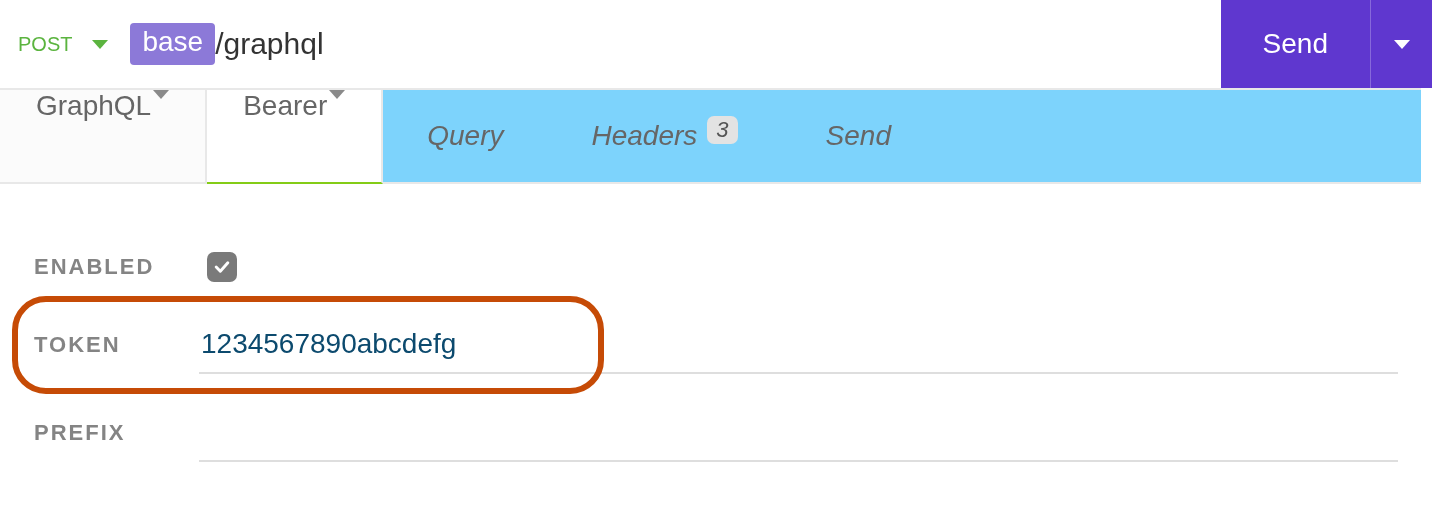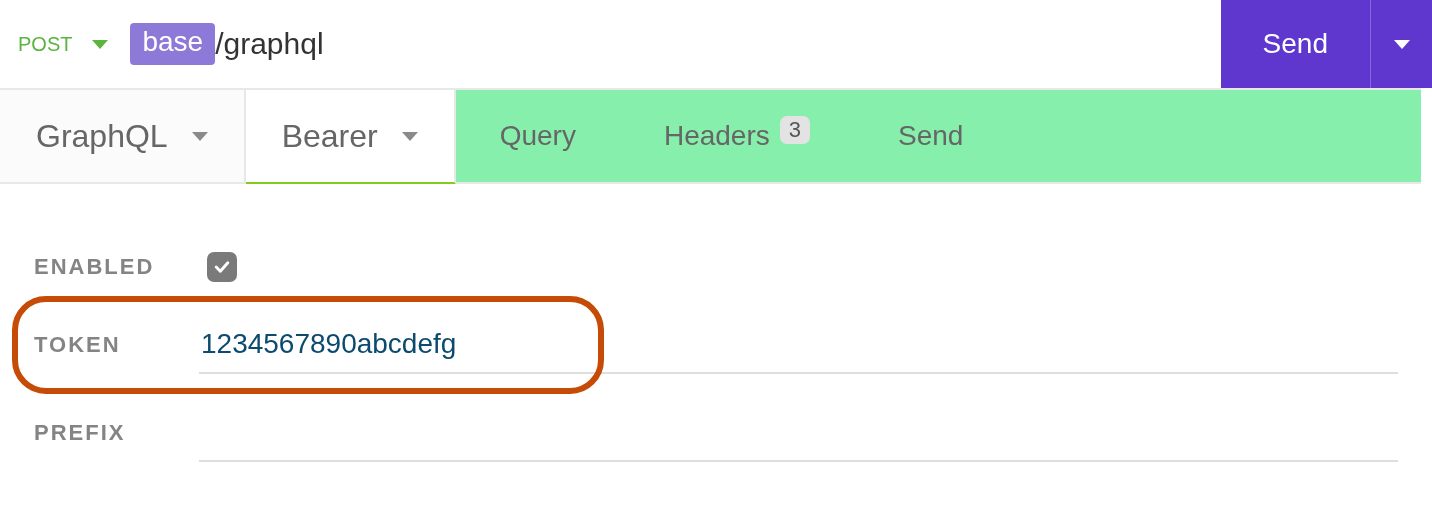--- a/index.html
+++ b/index.html
@@ -89,40 +89,40 @@
     .tabs-row {
       display: flex;
       border-top: 2px solid #e8e8e8;
       border-bottom: 2px solid #e8e8e8;
       height: 96px;
       align-items: stretch;
       width: 1421px;
     }
     .tab {
       display: flex;
-      align-items: center;
       padding: 0 36px;
       color: #666;
-      font-size: 32px;
-      gap: 24px;
+      font-size: 28px;
+      gap: 2px;
       cursor: pointer;
       border-right: 2px solid #e8e8e8;
       background: #fff;
     }
     .tab.inactive {
       background: #fbfbfb;
     }
     .tab.active {
       border-bottom: 2px solid #84cc16;
       margin-bottom: -2px;
     }
     .tab-rest {
       display: flex;
       flex: 1;
-      background: #86efac;
+      background: #7dd3fc;
+      font-style: italic;
     }
     .tab-rest .subtab {
       padding: 0 44px;
       color: #666;
       font-size: 28px;
       cursor: pointer;
       display: flex;
       align-items: center;
       gap: 10px;
     }

